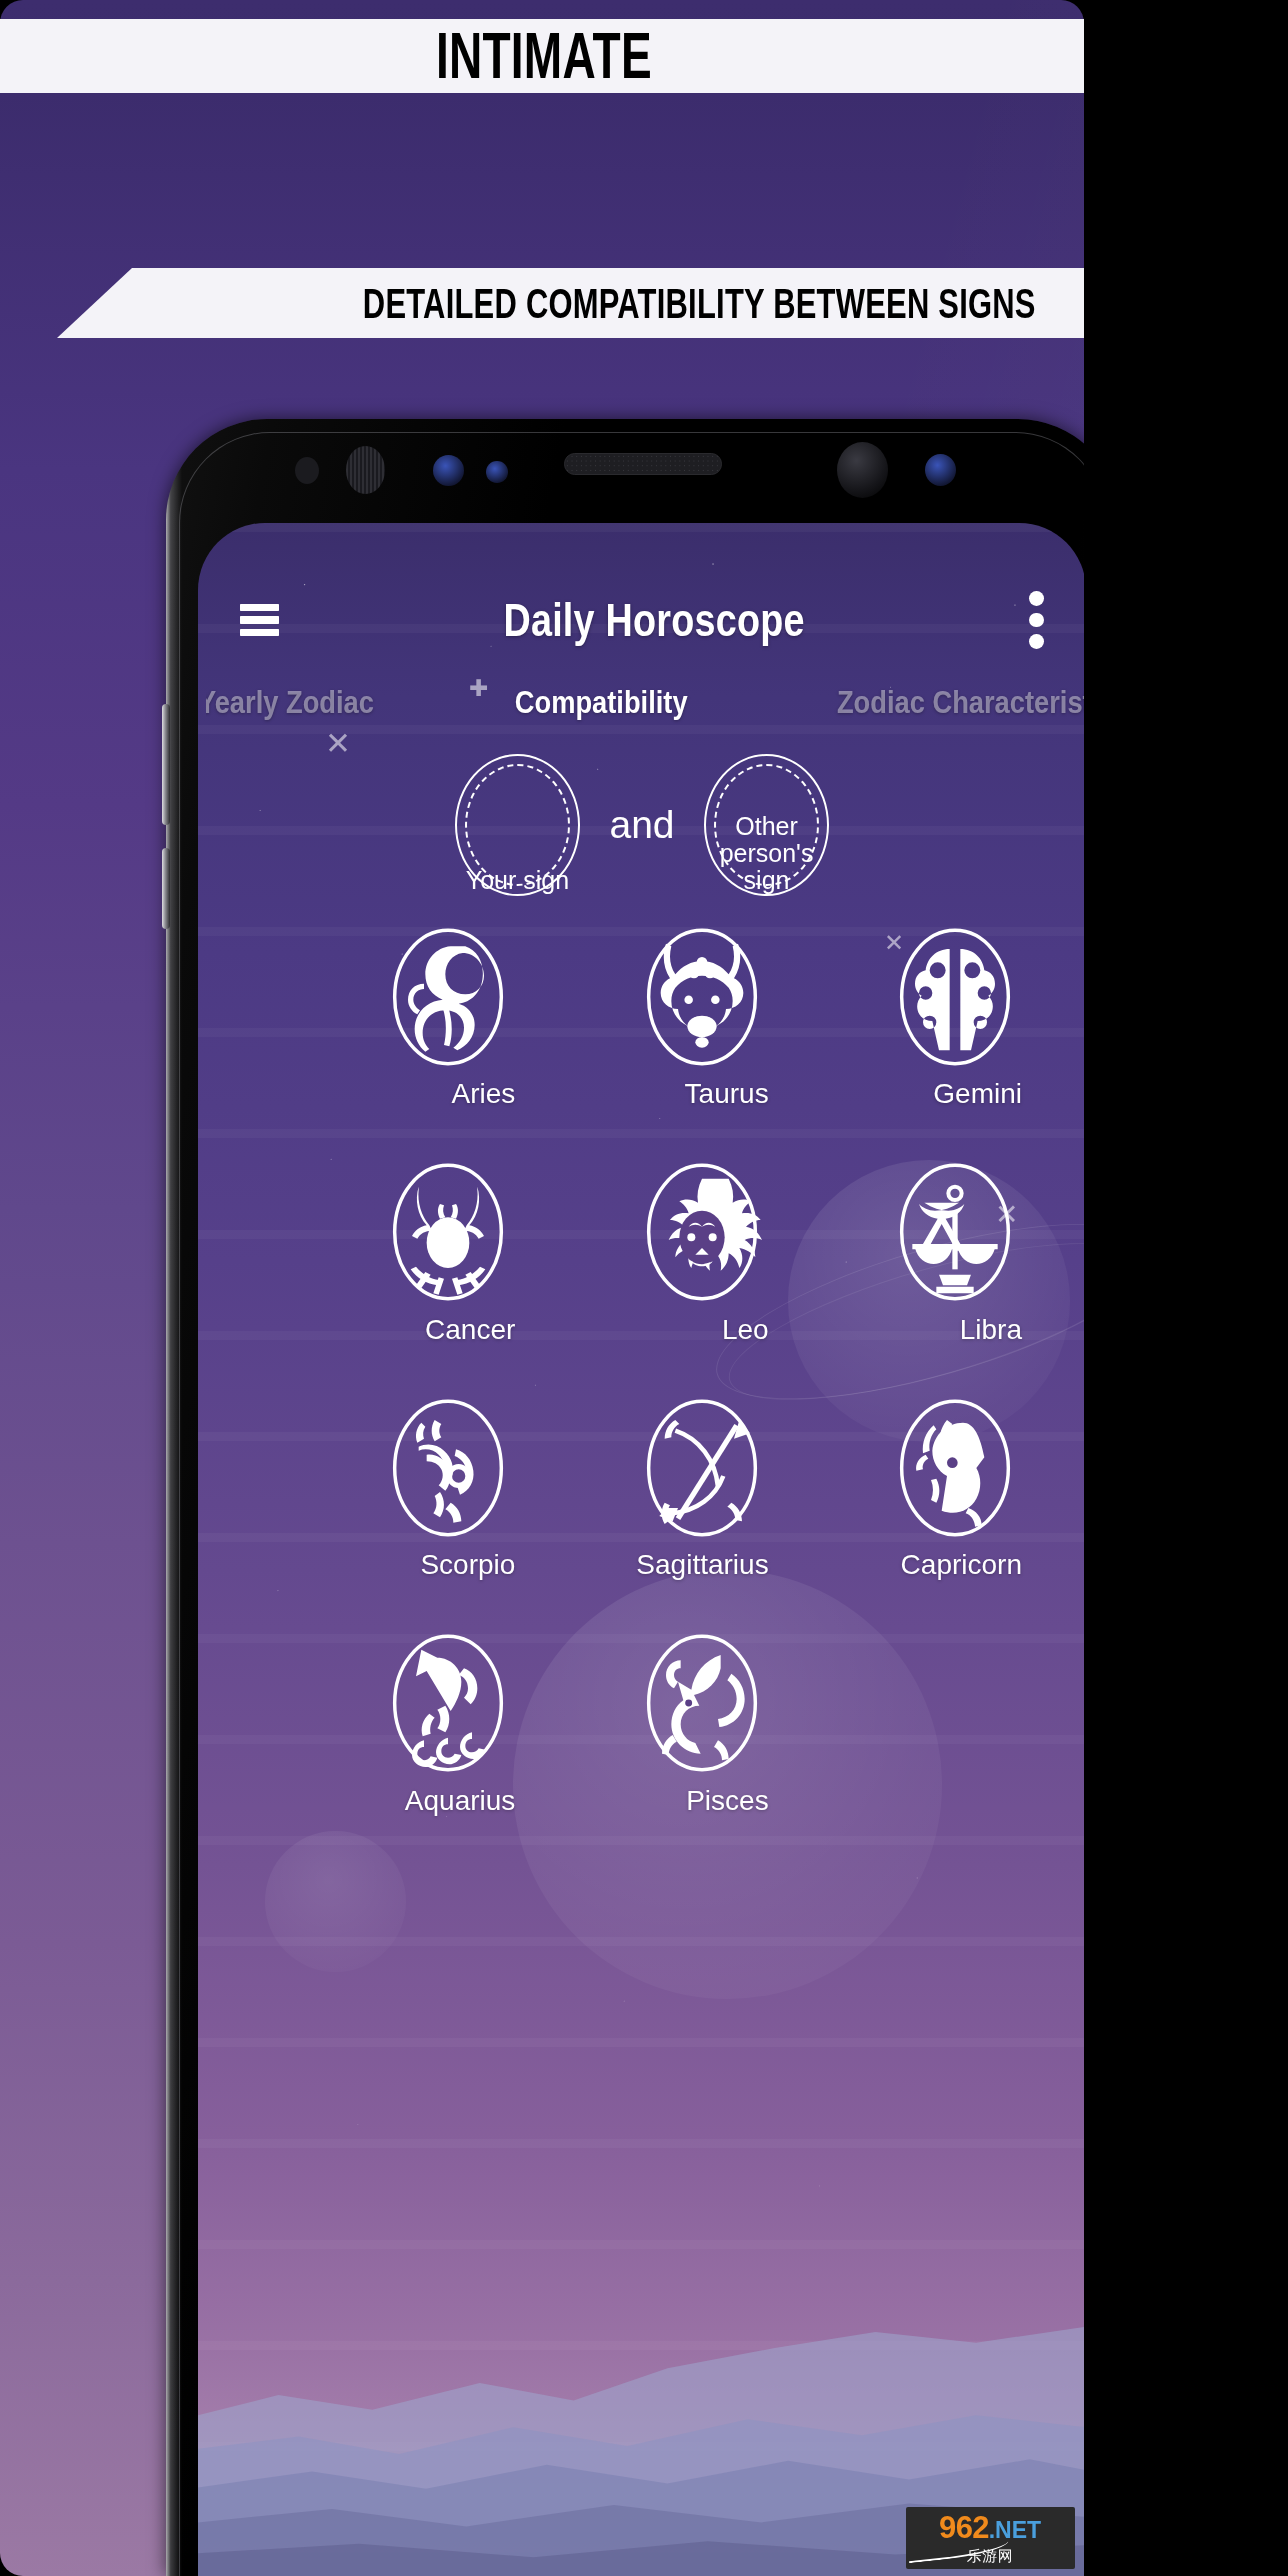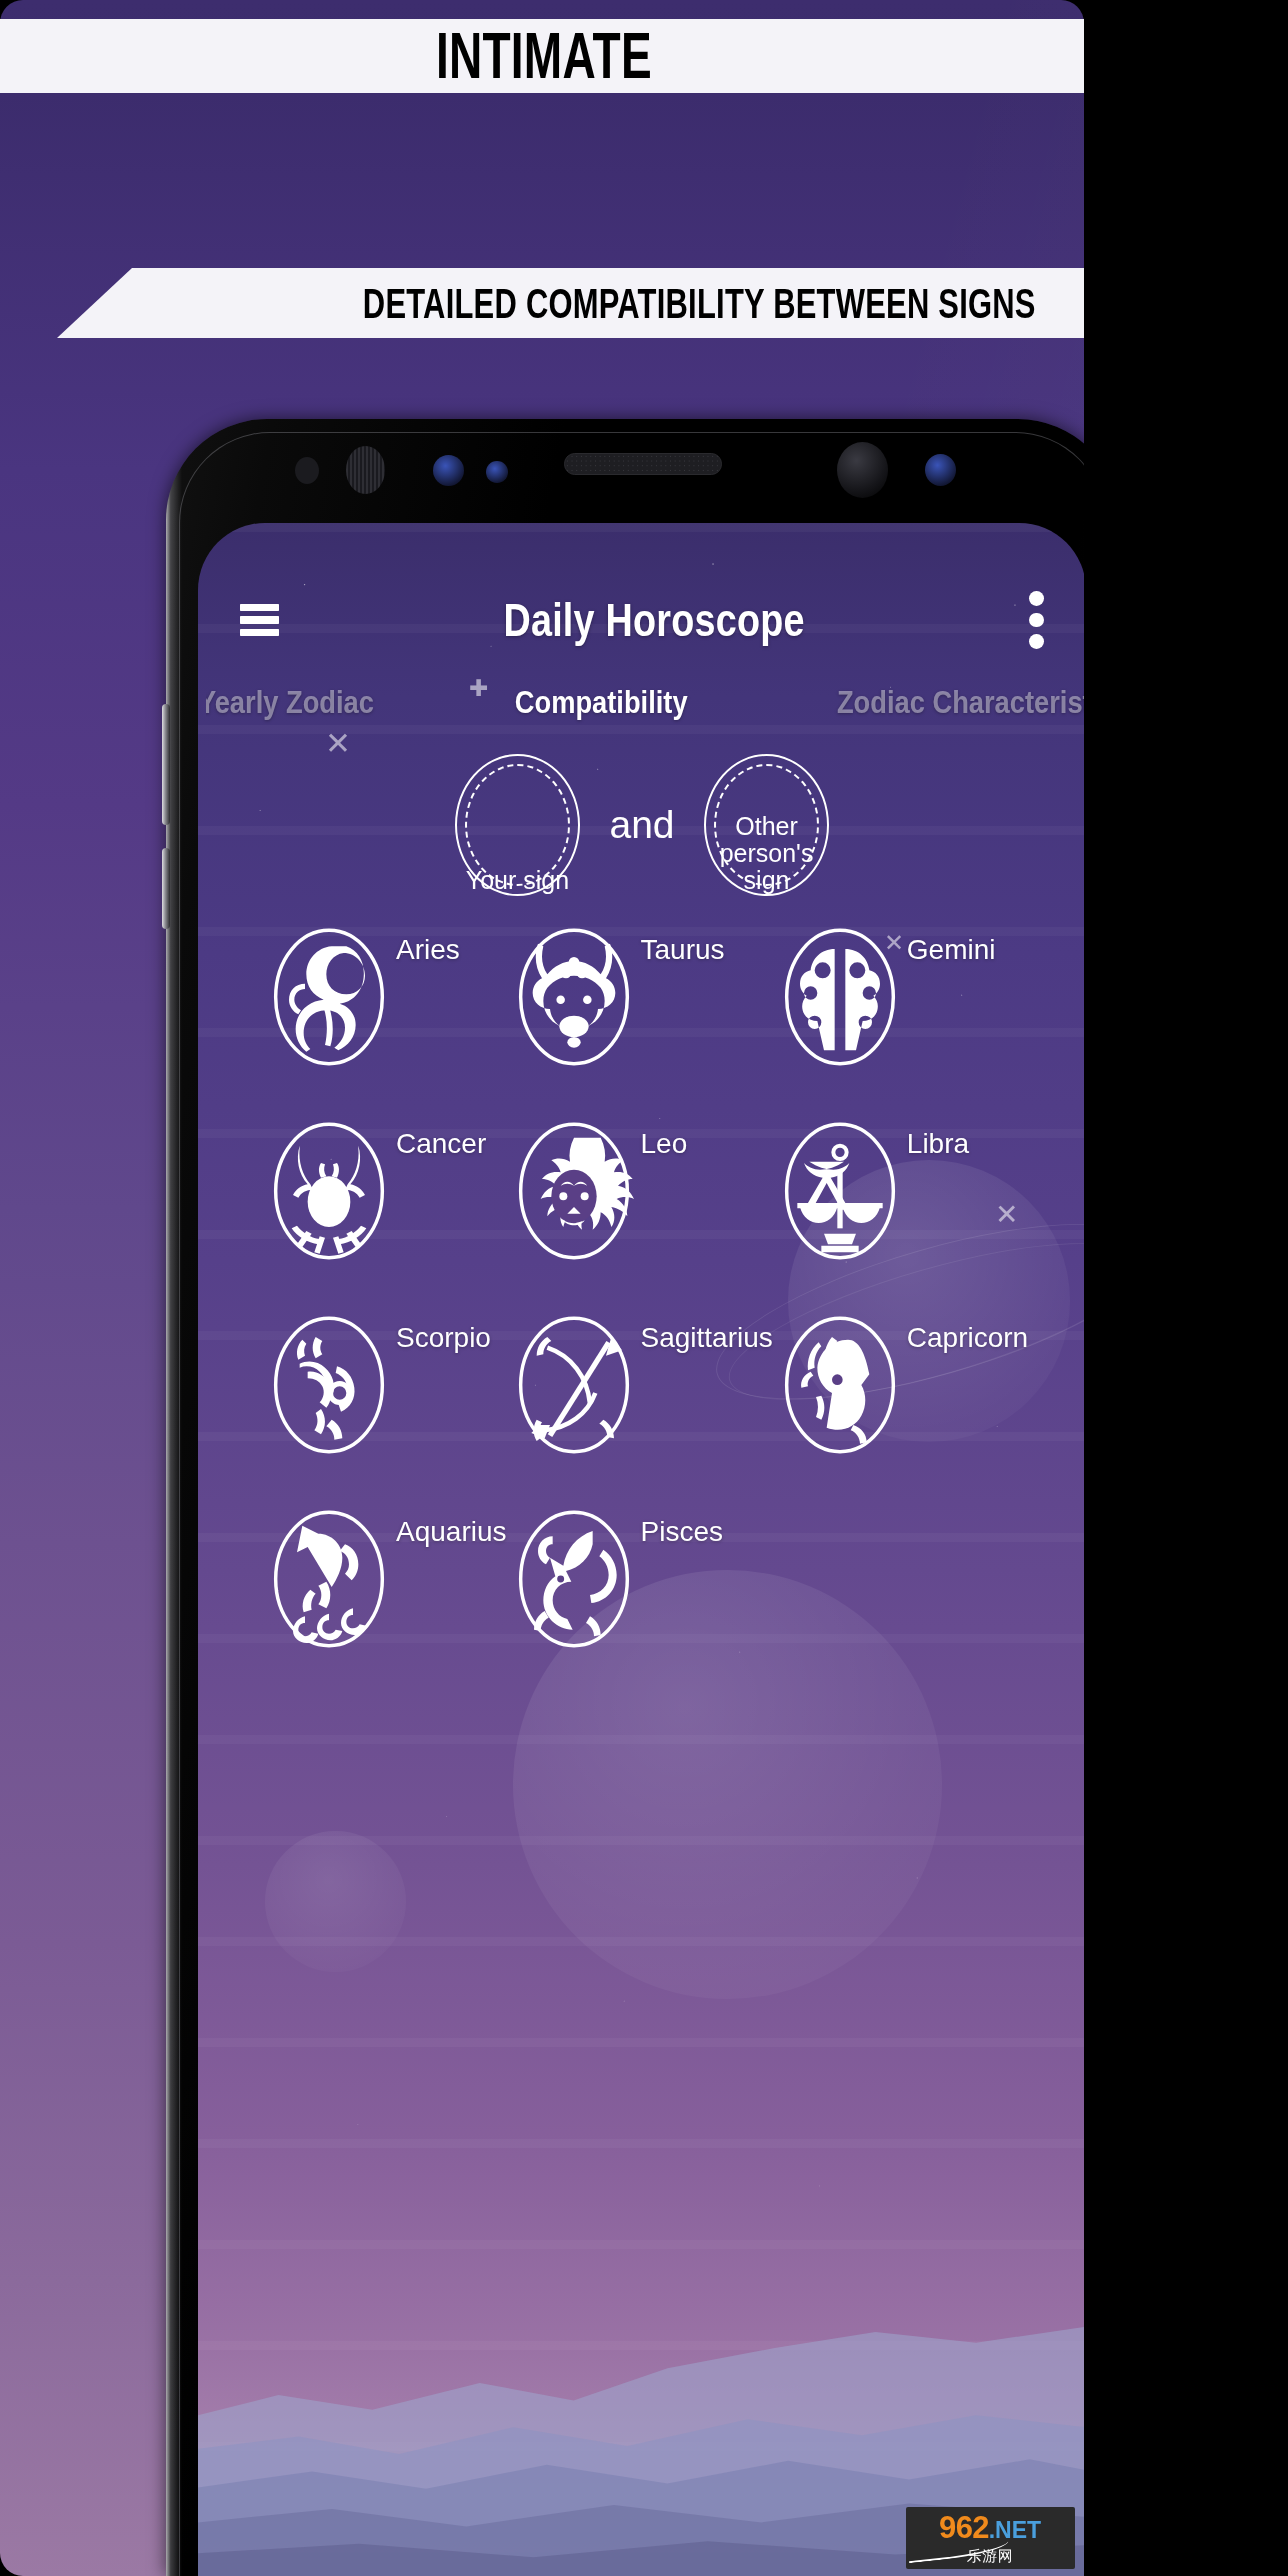--- a/index.html
+++ b/index.html
@@ -218,21 +218,21 @@
     position:relative; z-index:2;
   }
   .and-label{ color:#fff; font-size:39px; font-weight:500; }
 
   
   .grid{
     position:absolute; left:0; top:402px; width:100%;
     display:grid; grid-template-columns:repeat(3,1fr);
     row-gap:50px; padding:0 64px;
   }
-  .zcell{ display:flex; flex-direction:row; align-items:flex-start; cursor:pointer; }
+  .zcell{ display:flex; flex-direction:column; align-items:flex-end; cursor:pointer; }
   .zicon{ width:134px; height:144px; display:block; }
   .zlabel{ color:#fff; font-size:28px; margin-top:9.4px; text-shadow:0 1.3px 3.4px rgba(0,0,0,.3); }
 
   
   .watermark{
     position:absolute; right:9.4px; bottom:6.7px; width:169px; height:62px;
     background:#2a2a2a; border-radius:2px; overflow:hidden;
     display:flex; flex-direction:column; align-items:center; justify-content:center;
   }
   .wm-top{ display:flex; align-items:baseline; }

